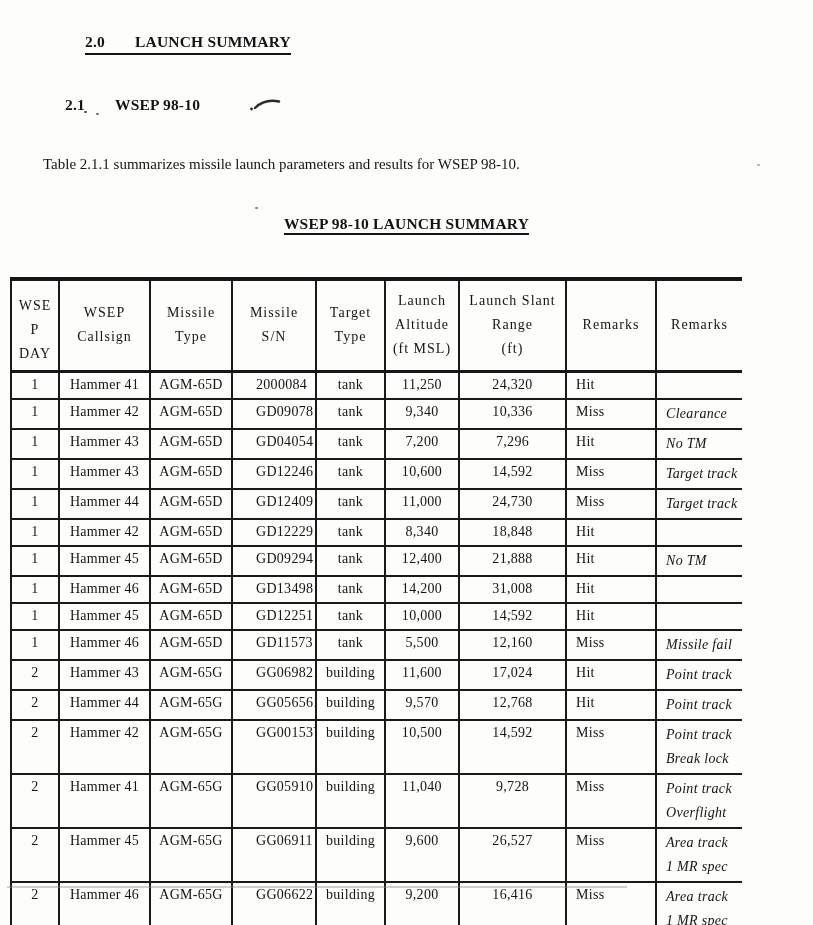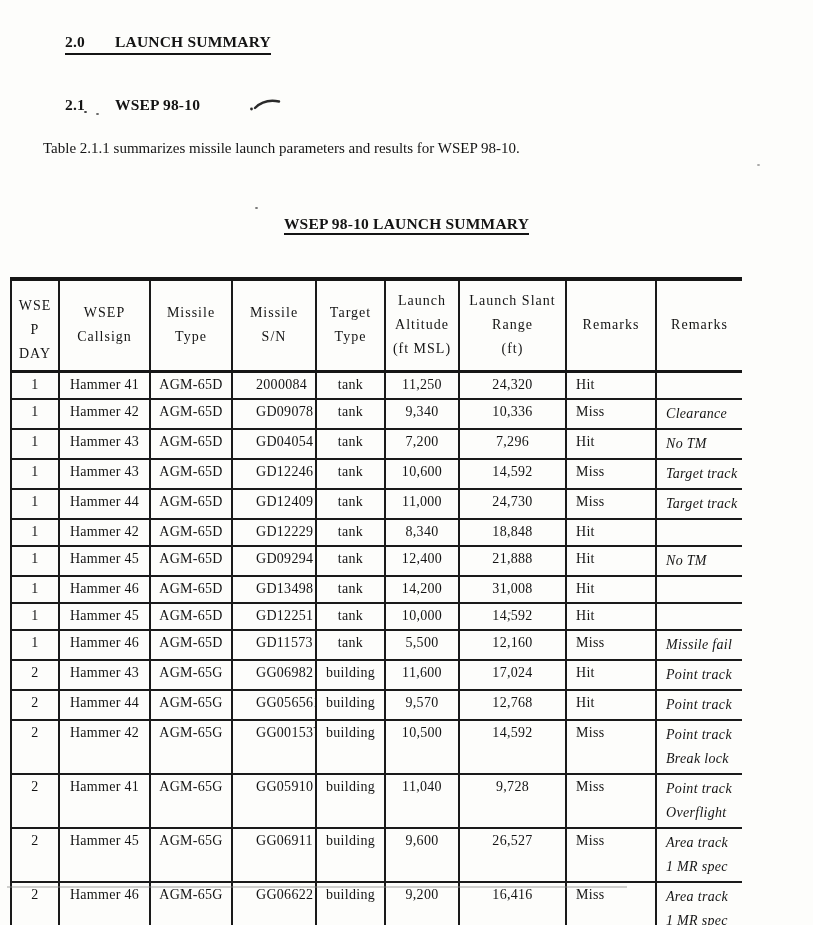--- a/index.html
+++ b/index.html
@@ -6,24 +6,24 @@
   .page {
     position:relative; width:813px; height:925px;
     background:#fdfdfb; overflow:hidden;
     font-family:"Liberation Serif","DejaVu Serif",serif;
     color:#141414;
   }
   
   .sec-heading { position:absolute; font-weight:bold; font-size:15.5px; letter-spacing:0.2px; white-space:nowrap; }
   .h-2-0 { left:65px; top:33px; }
   .h-2-1 { left:65px; top:96px; }
-  .underline-wrap { display:inline-block; border-bottom:2px solid #141414; padding-bottom:2px; }
+  .underline-wrap { display:inline-block; border-bottom:2px solid #141414; padding-bottom:2px;margin-left:20px; }
   .h-num { display:inline-block; margin-right:30px; }
   
-  .intro { position:absolute; left:43px; top:140px; margin:0; font-size:15px; white-space:nowrap; }
+  .intro { position:absolute; left:43px; top:156px; margin:0; font-size:15px; white-space:nowrap; }
   
   .table-title-wrap { position:absolute; left:0; top:215px; width:100%; text-align:center; }
   .table-title { font-weight:bold; font-size:15.5px; letter-spacing:0.2px; border-bottom:2px solid #141414; padding-bottom:1px; white-space:nowrap; }
   
   table.launch {
     position:absolute; left:10px; top:277px; width:731px;
     border-collapse:collapse; table-layout:fixed; font-size:14px;
     border-top:4px solid #161616; border-bottom:4px solid #161616;
     border-left:2px solid #161616; border-right:none;
   }

